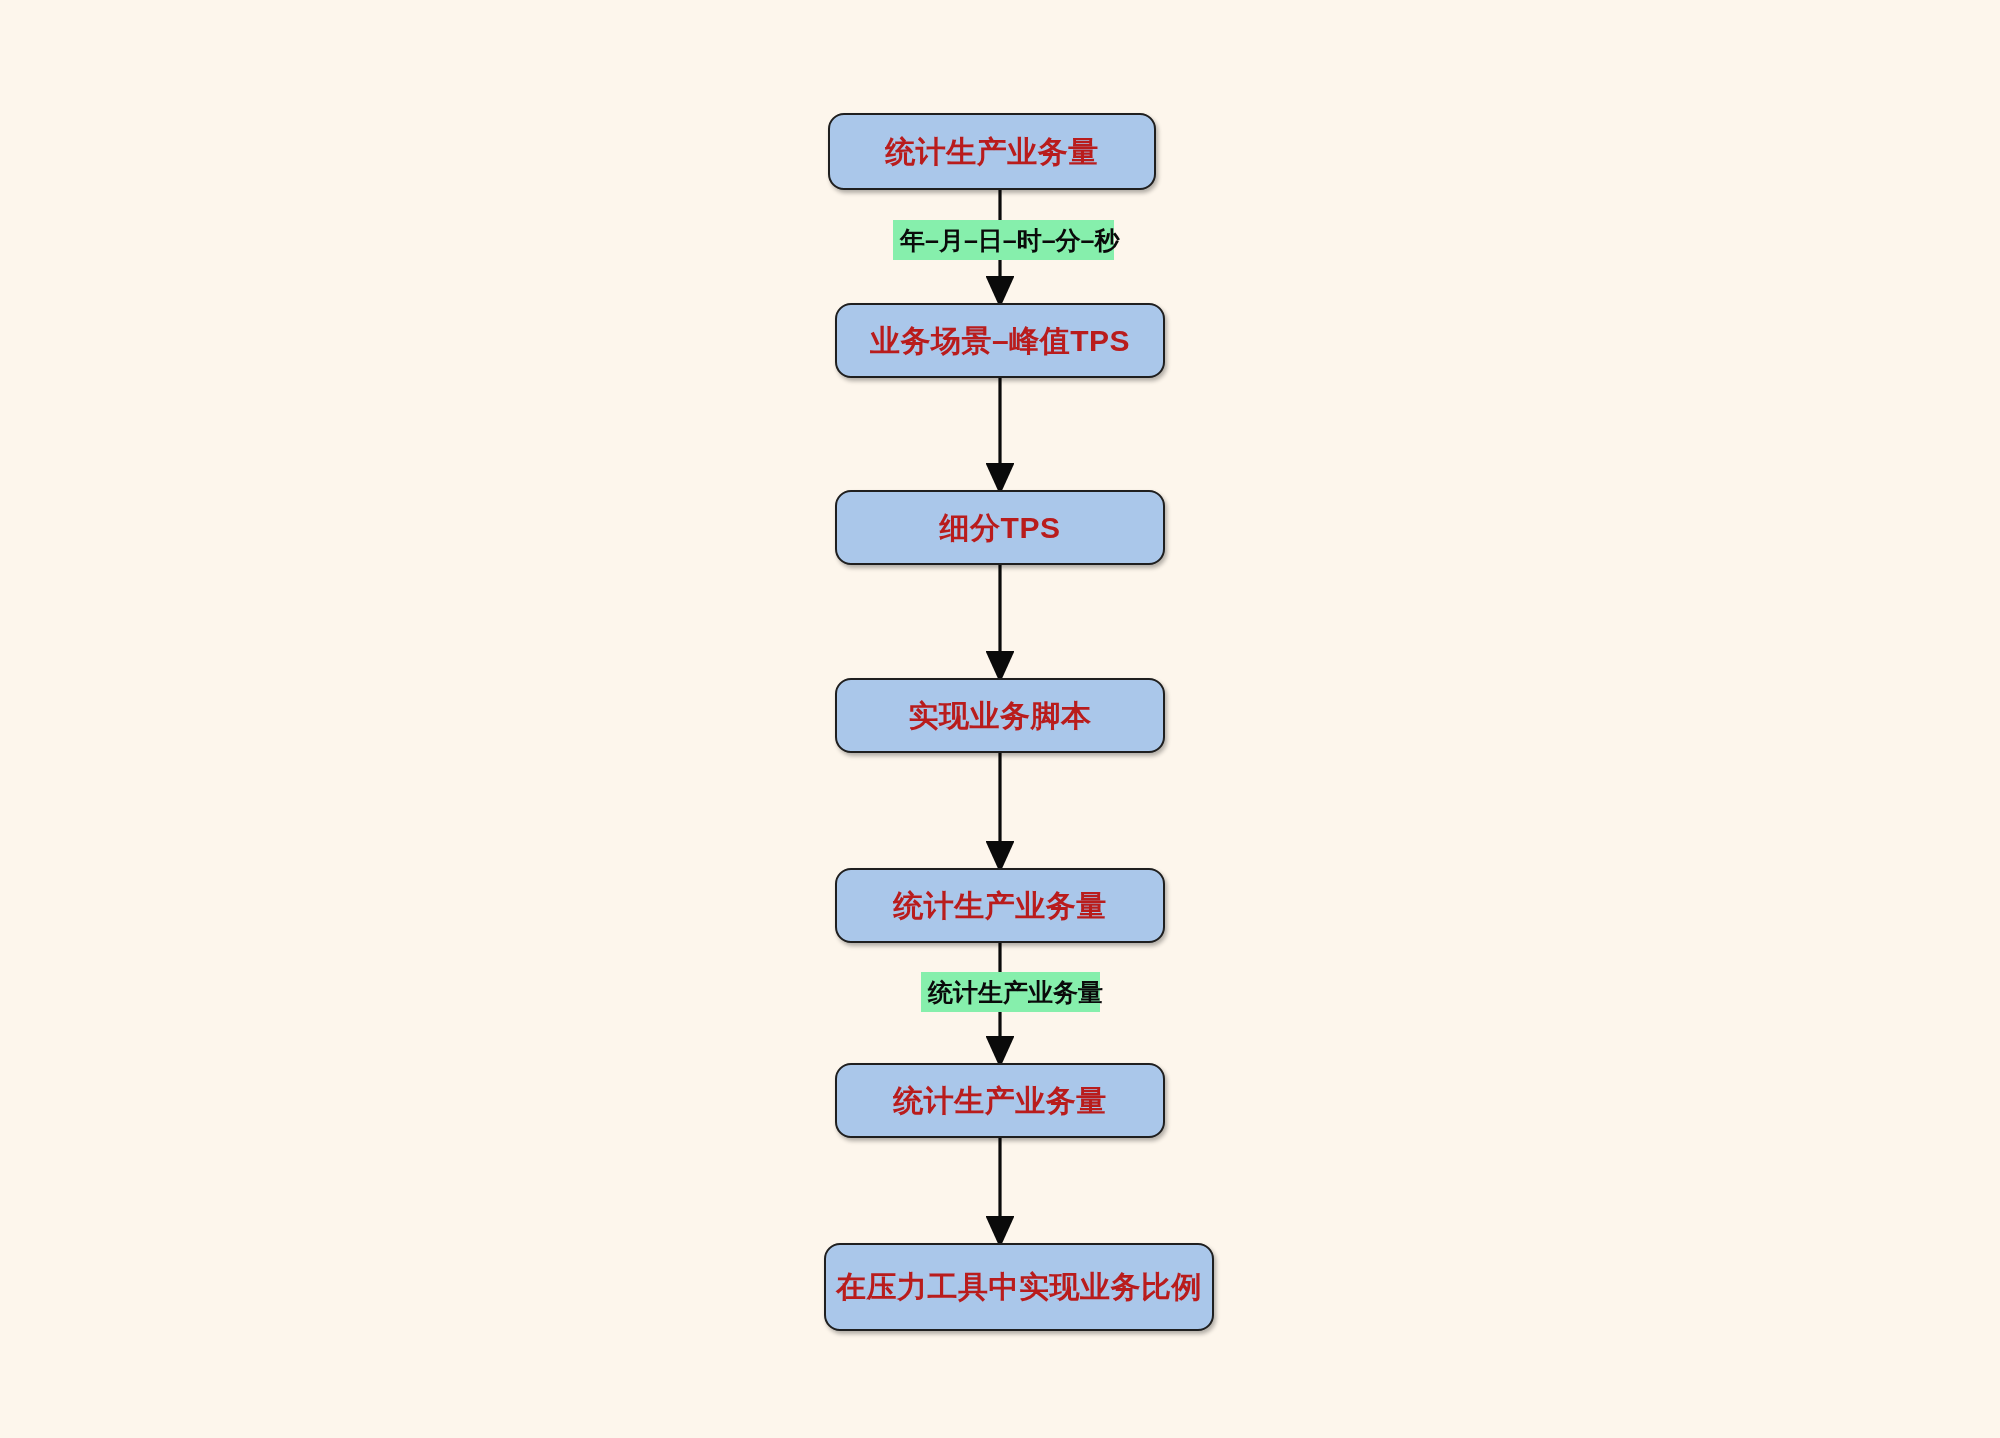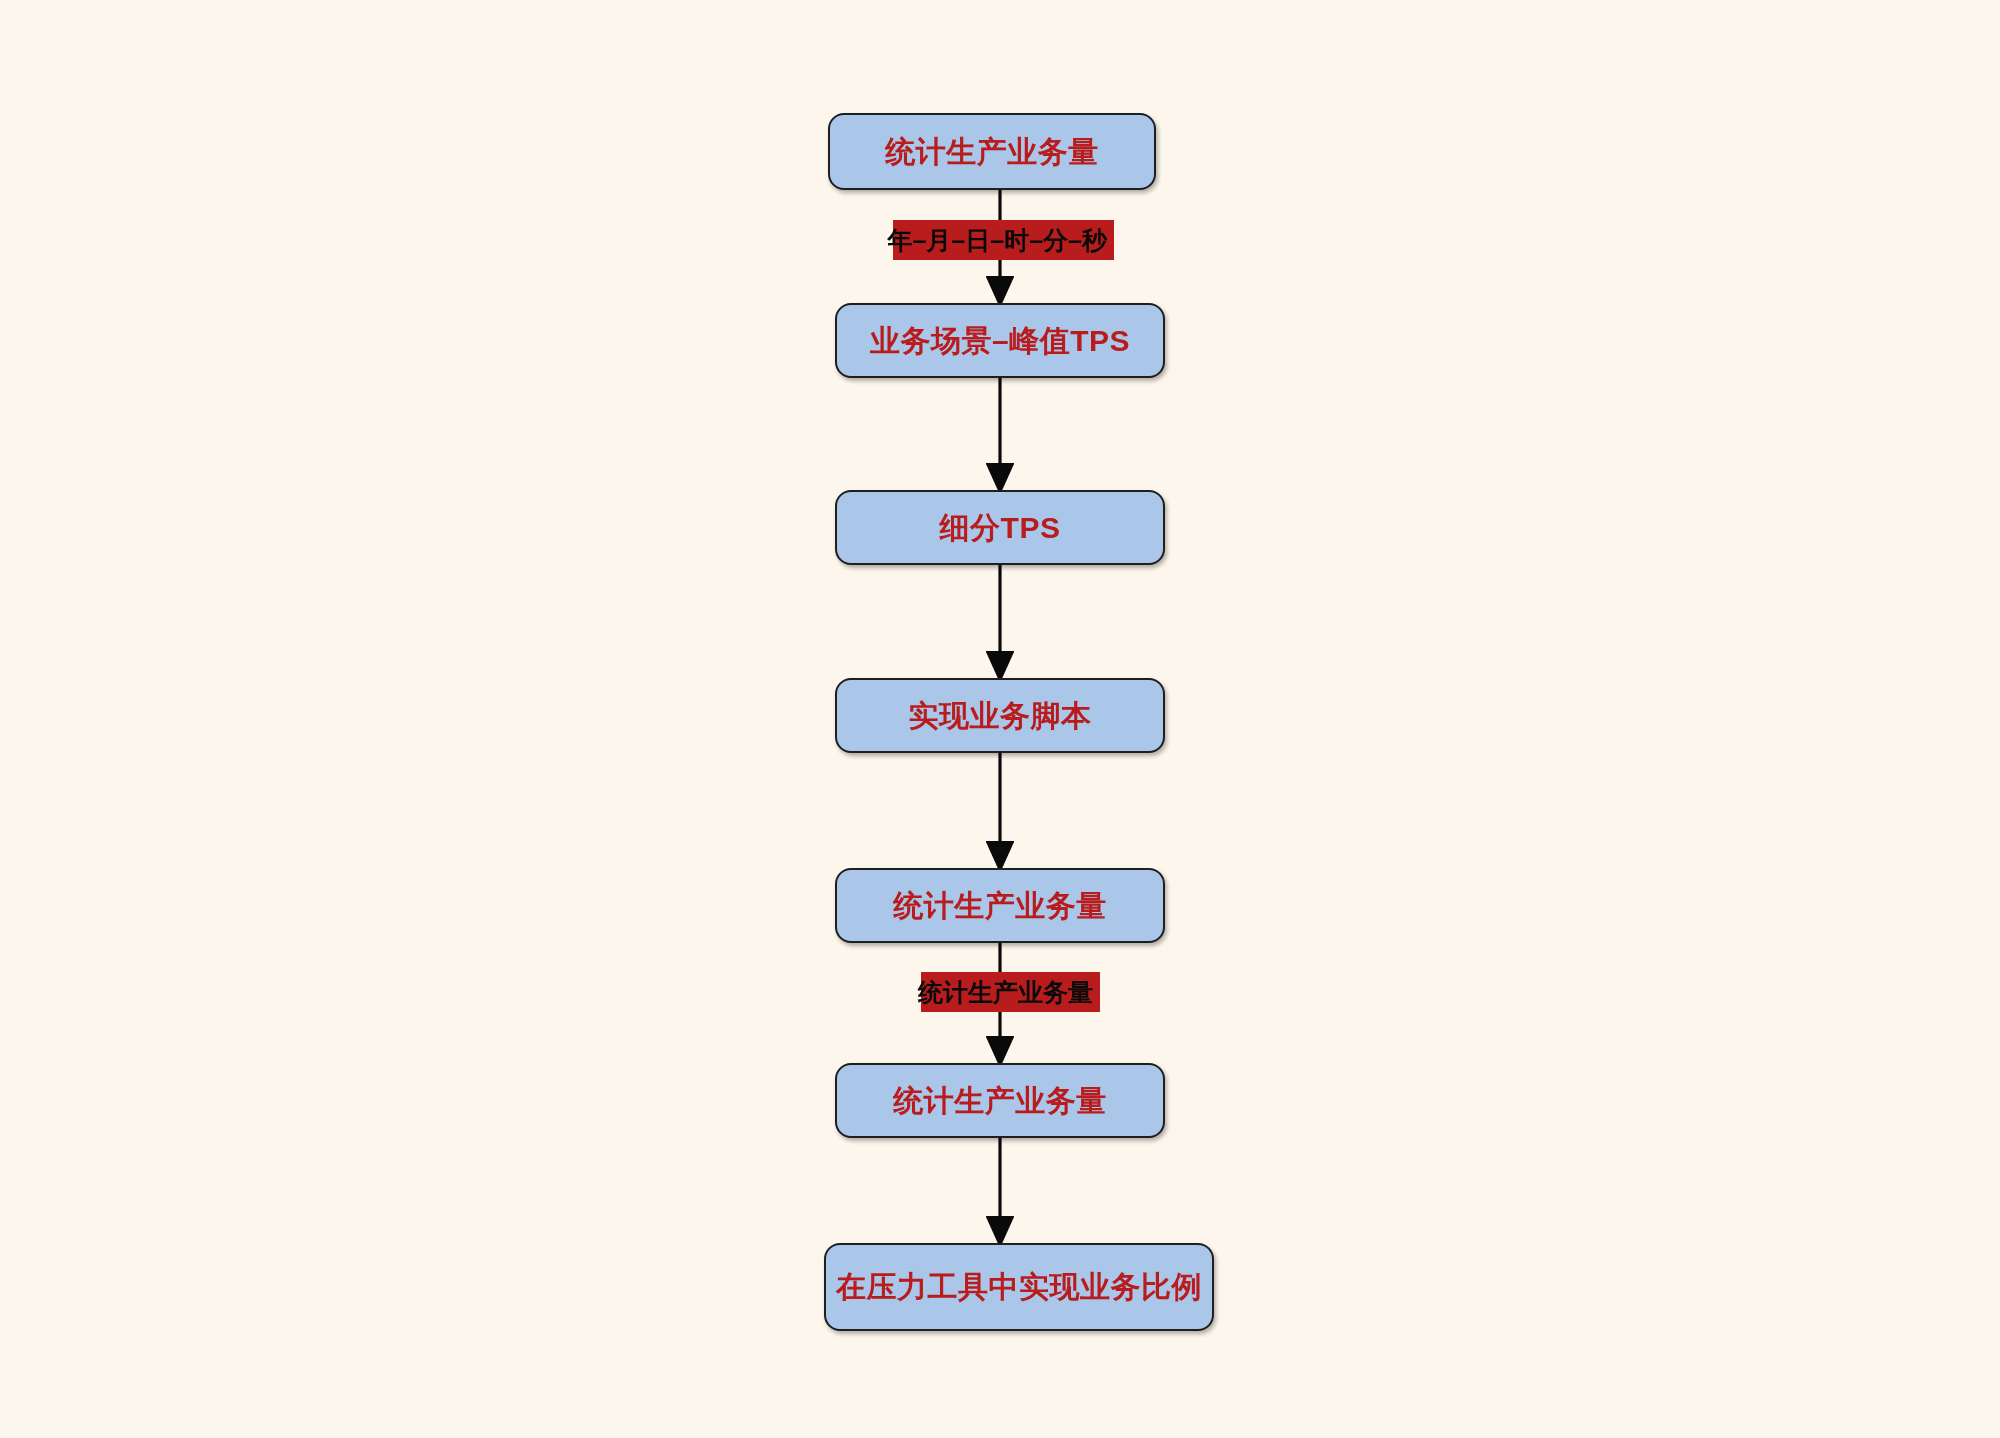--- a/index.html
+++ b/index.html
@@ -47,28 +47,28 @@
     z-index: 3;
   }
   .node .node-label {
     display: block;
     line-height: 1;
   }
   
   .edge-label {
     position: absolute;
     box-sizing: border-box;
-    background: #b91c1c;
+    background: #86efac;
     color: #0a0a0a;
     font-size: 25px;
     font-weight: 700;
     line-height: 1;
     display: flex;
     align-items: center;
-    justify-content: flex-end;
+    justify-content: flex-start;
     white-space: nowrap;
     padding: 0 7px;
     z-index: 4;
   }
 </style>
 </head>
 <body>
 
 <div id="stage">
 

